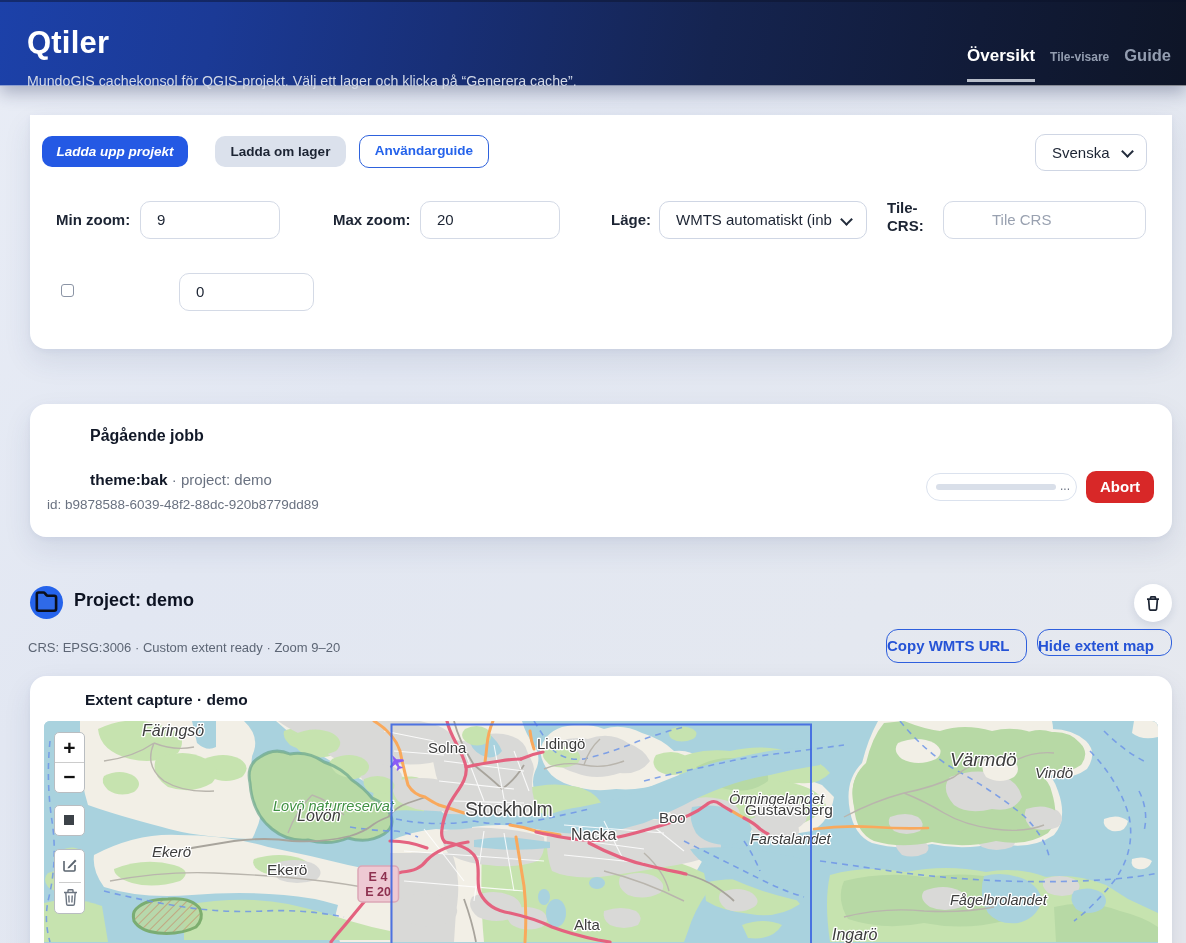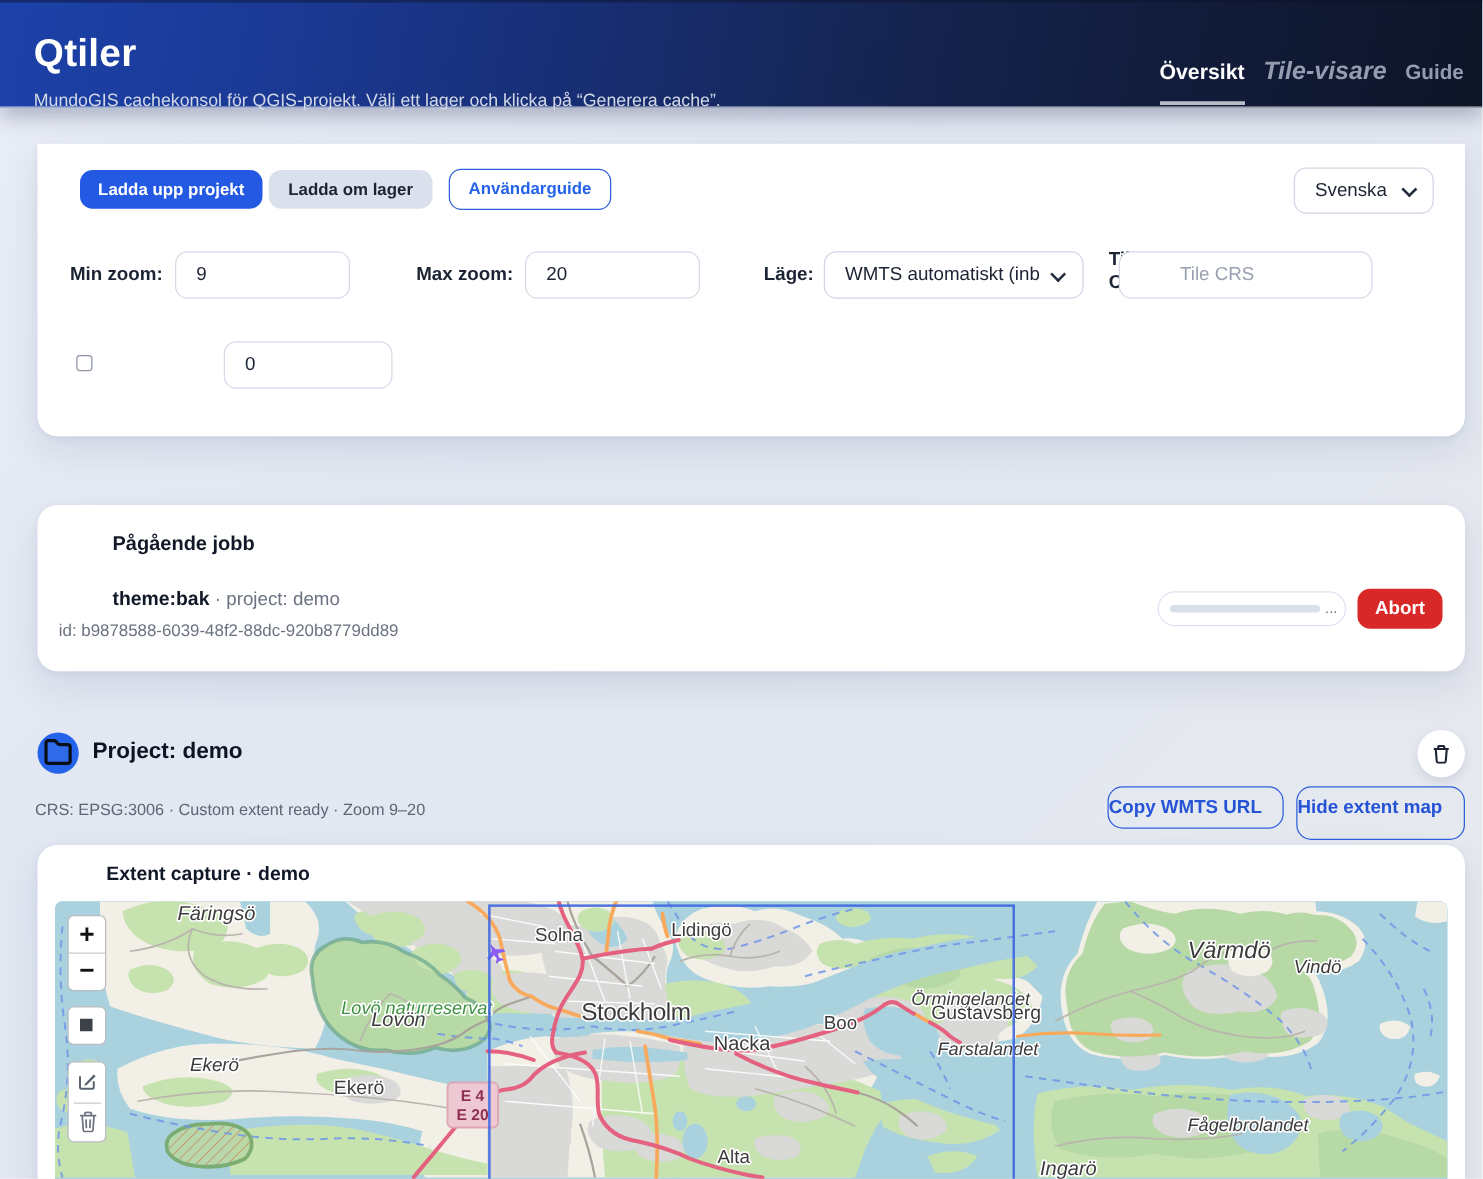--- a/index.html
+++ b/index.html
@@ -56,37 +56,37 @@
   .obtn { position:absolute; border:1.6px solid #2e5fdd; color:#2553d6; font-weight:bold; font-size:15px;
           border-radius:12px; text-align:left; background:rgba(255,255,255,.0); }
   .circle { position:absolute; border-radius:50%; }
 </style>
 </head>
 <body>
 
   <div class="hdr">
     <h1>Qtiler</h1>
     <div class="sub">MundoGIS cachekonsol för QGIS-projekt. Välj ett lager och klicka på “Generera cache”.</div>
-    <div class="nav"><span class="act">Översikt</span><span style="font-size:20px;font-style:italic;">Tile-visare</span><span style="font-size:16.5px;">Guide</span></div>
+    <div class="nav"><span class="act">Översikt</span><span style="font-size:12px;">Tile-visare</span><span style="font-size:16.5px;">Guide</span></div>
   </div>
 
   <div class="card c1">
-    <div class="btn bp" style="left:34px; top:21px; width:146px; height:31px; line-height:31px;">Ladda upp projekt</div>
+    <div class="btn bp" style="left:12px; top:21px; width:146px; height:31px; line-height:31px;font-style:italic;">Ladda upp projekt</div>
     <div class="btn bg2" style="left:185px; top:21px; width:131px; height:31px; line-height:31px;">Ladda om lager</div>
     <div class="btn bo" style="left:329px; top:20px; width:130px; height:33px; line-height:30px;">Användarguide</div>
     <div class="sel" style="left:1005px; top:19px; width:112px; height:37px; line-height:35px; padding-left:16px;">Svenska<div class="chev" style="right:14px; top:12px;"></div></div>
 
     <div class="lbl" style="left:26px; top:96px;">Min zoom:</div>
     <div class="inp" style="left:110px; top:86px; width:140px; height:38px;">9</div>
     <div class="lbl" style="left:303px; top:96px;">Max zoom:</div>
     <div class="inp" style="left:390px; top:86px; width:140px; height:38px;">20</div>
     <div class="lbl" style="left:581px; top:96px;">Läge:</div>
     <div class="sel" style="left:629px; top:86px; width:208px; height:38px; line-height:36px; padding-left:16px;">WMTS automatiskt (inb<div class="chev" style="right:15px; top:13px;"></div></div>
     <div class="lbl" style="left:857px; top:84px; line-height:18px;">Tile-<br>CRS:</div>
-    <div class="inp ph" style="left:865px; top:86px; width:203px; height:38px;padding-left:48px;">Tile CRS</div>
+    <div class="inp ph" style="left:913px; top:86px; width:203px; height:38px;padding-left:48px;">Tile CRS</div>
 
     <div class="cb" style="left:31px; top:169px;"></div>
     <div class="inp" style="left:149px; top:158px; width:135px; height:38px;">0</div>
   </div>
 
   <div class="card c2">
     <div class="h2t" style="left:17px; top:23px;">Pågående jobb</div>
     <div class="h2t" style="left:17px; top:67px; font-size:15.5px;">theme:bak <span class="gray" style="font-size:15px;">· project: demo</span></div>
     <div class="gray" style="position:absolute; left:17px; top:93px; font-size:13.5px;">id: b9878588-6039-48f2-88dc-920b8779dd89</div>
     <div class="pill" style="left:896px; top:69px; width:151px; height:28px;"></div>
@@ -99,21 +99,21 @@
   <svg class="abs" style="left:34px; top:591px;" width="25" height="23" viewBox="0 0 25 23">
     <path d="M2.8 3.4 Q2.8 1.5 4.7 1.5 L9.3 1.5 Q10.4 1.5 11.0 2.4 L12.2 3.9 Q12.8 4.7 13.9 4.7 L20.2 4.7 Q22.1 4.7 22.1 6.6 L22.1 17.8 Q22.1 19.7 20.2 19.7 L4.7 19.7 Q2.8 19.7 2.8 17.8 Z" fill="#2f6ae8" stroke="#0b0f1a" stroke-width="2.6" stroke-linejoin="round"></path>
   </svg>
   <div class="ptitle" style="left:74px; top:590px;">Project: demo</div>
   <div class="circle" style="left:1134px; top:584px; width:38px; height:38px; background:#fff; box-shadow:0 3px 8px rgba(40,60,110,.13);"></div>
   <svg class="abs" style="left:1146px; top:596px;" width="14" height="15" viewBox="0 0 14 15">
     <path d="M1 3.2 L13 3.2 M4.6 3 L4.6 1.6 Q4.6 .8 5.4 .8 L8.6 .8 Q9.4 .8 9.4 1.6 L9.4 3 M2.6 3.4 L3.4 13 Q3.5 14.2 4.7 14.2 L9.3 14.2 Q10.5 14.2 10.6 13 L11.4 3.4" fill="none" stroke="#1c2433" stroke-width="1.7"></path>
   </svg>
   <div class="meta" style="left:28px; top:640px;">CRS: EPSG:3006 · Custom extent ready · Zoom 9–20</div>
   <div class="obtn" style="left:886px; top:629px; width:141px; height:34px; line-height:31px;">Copy WMTS URL</div>
-  <div class="obtn" style="left:1037px; top:629px; width:135px; height:43px; line-height:31px;">Hide extent map</div>
+  <div class="obtn" style="left:1037px; top:629px; width:135px; height:27px; line-height:31px;">Hide extent map</div>
 
   <div class="card c3">
     <div class="h2t" style="left:12px; top:15px; font-size:15.5px;">Extent capture · demo</div>
     <div class="abs" style="left:14px; top:45px; width:1114px; height:230px; border-radius:6px; overflow:hidden; background:#aad3df;">
       
       <svg width="1114" height="230" viewBox="0 0 1114 230" id="mapsvg">
       <defs>
         <pattern id="hatch" width="6" height="6" patternTransform="rotate(45)" patternUnits="userSpaceOnUse">
           <rect width="6" height="6" fill="#b9d9a6"></rect>
             <line x1="0" y1="0" x2="0" y2="6" stroke="#c98a62" stroke-width="1.4"></line>

